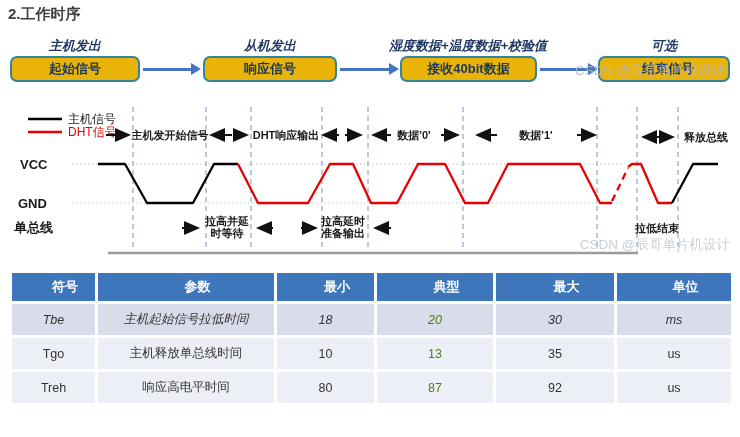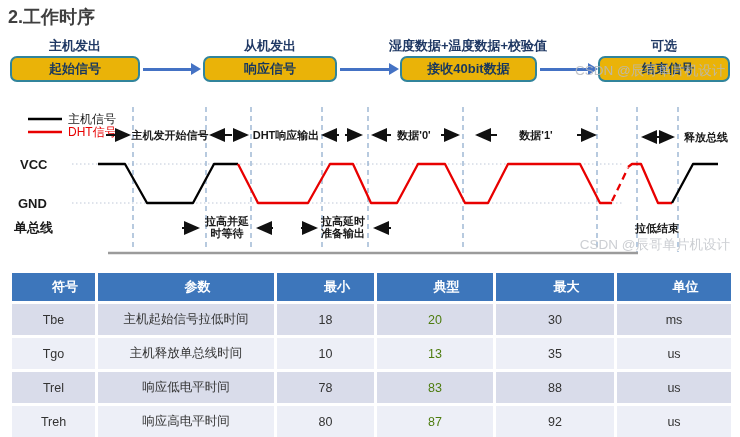--- a/index.html
+++ b/index.html
@@ -1,22 +1,22 @@
 <!DOCTYPE html>
 <html><head>
 <meta charset="utf-8">
 <style>
   html,body{margin:0;padding:0;background:#ffffff;}
   body{width:740px;height:437px;position:relative;overflow:hidden;
        font-family:"Liberation Sans","DejaVu Sans",sans-serif;}
   .abs{position:absolute;}
   
-  .page-title{left:8px;top:5px;font-size:18px;font-weight:bold;color:#3f3f3f;}
+  .page-title{left:8px;top:5px;font-size:15px;font-weight:bold;color:#3f3f3f;}
   
-  .step-label{top:37px;font-size:13px;font-weight:bold;color:#1f3864;text-align:center;}
+  .step-label{top:37px;font-size:13px;font-weight:bold;color:#1f3864;text-align:center;font-style:italic;}
   .flow-box{top:56px;height:26px;box-sizing:border-box;border:2px solid #31849B;
             border-radius:7px;background:#eab308;color:#17375E;font-weight:bold;
             font-size:13px;text-align:center;line-height:21px;}
   .connector{top:68px;height:3px;background:#4472C4;}
   .connector::after{content:"";position:absolute;right:-9px;top:-5px;width:0;height:0;
             border-left:10px solid #4472C4;border-top:6.5px solid transparent;
             border-bottom:6.5px solid transparent;}
   .watermark-top{left:575px;top:62px;width:160px;font-size:13.5px;color:#b7bac0;
             opacity:.85;z-index:5;white-space:nowrap;}
   
@@ -25,21 +25,21 @@
   .ann{font-size:11px;font-weight:600;}
   .axis{font-size:13px;font-weight:700;}
   .leg{font-size:12px;}
   .wm{font-size:13.5px;fill:#c3c6cb;opacity:.85;font-weight:400;}
   
   .param-table{position:absolute;left:9px;top:270px;width:724px;border-collapse:separate;
             border-spacing:3px;table-layout:fixed;background:#ffffff;}
   .param-table th{background:#3D76BB;color:#ffffff;font-size:13px;font-weight:bold;
             height:26px;text-align:center;padding-left:24px;}
   .param-table td{font-size:12.5px;color:#333333;height:29px;text-align:center;}
-  .param-table tr.odd td{background:#D9DCEA;}
+  .param-table tr.odd td{background:#D9DCEA;font-style:italic;}
   .param-table tr.even td{background:#EDEFF7;}
   .param-table td.typ{color:#4d7c0f;}
 </style>
 </head>
 <body>
 
 <div class="abs page-title">2.工作时序</div>
 
 <div>
   <div class="abs step-label" style="left:10px;width:130px;">主机发出</div>
@@ -159,28 +159,20 @@
       <td>ms</td>
     </tr>
     <tr class="even">
       <td>Tgo</td>
       <td>主机释放单总线时间</td>
       <td>10</td>
       <td class="typ">13</td>
       <td>35</td>
       <td>us</td>
     </tr>
-    <tr class="odd">
-      <td>Trel</td>
-      <td>响应低电平时间</td>
-      <td>78</td>
-      <td class="typ">83</td>
-      <td>88</td>
-      <td>us</td>
-    </tr>
     <tr class="even">
       <td>Treh</td>
       <td>响应高电平时间</td>
       <td>80</td>
       <td class="typ">87</td>
       <td>92</td>
       <td>us</td>
     </tr>
   </tbody>
 </table>

